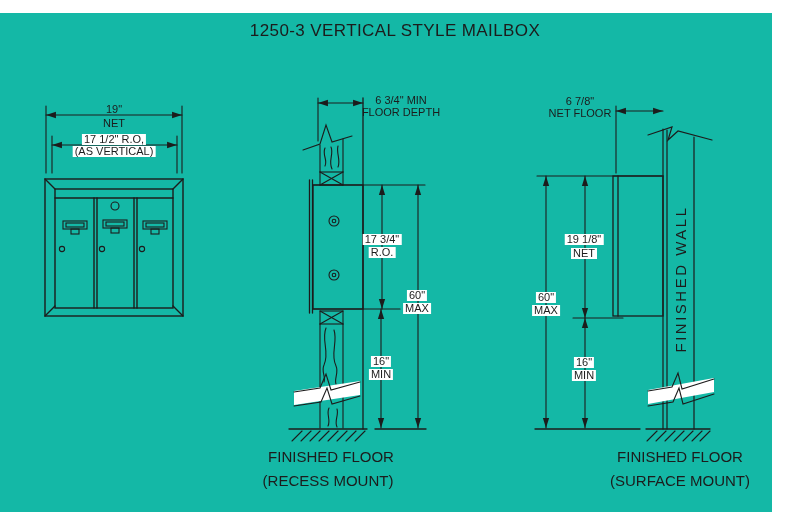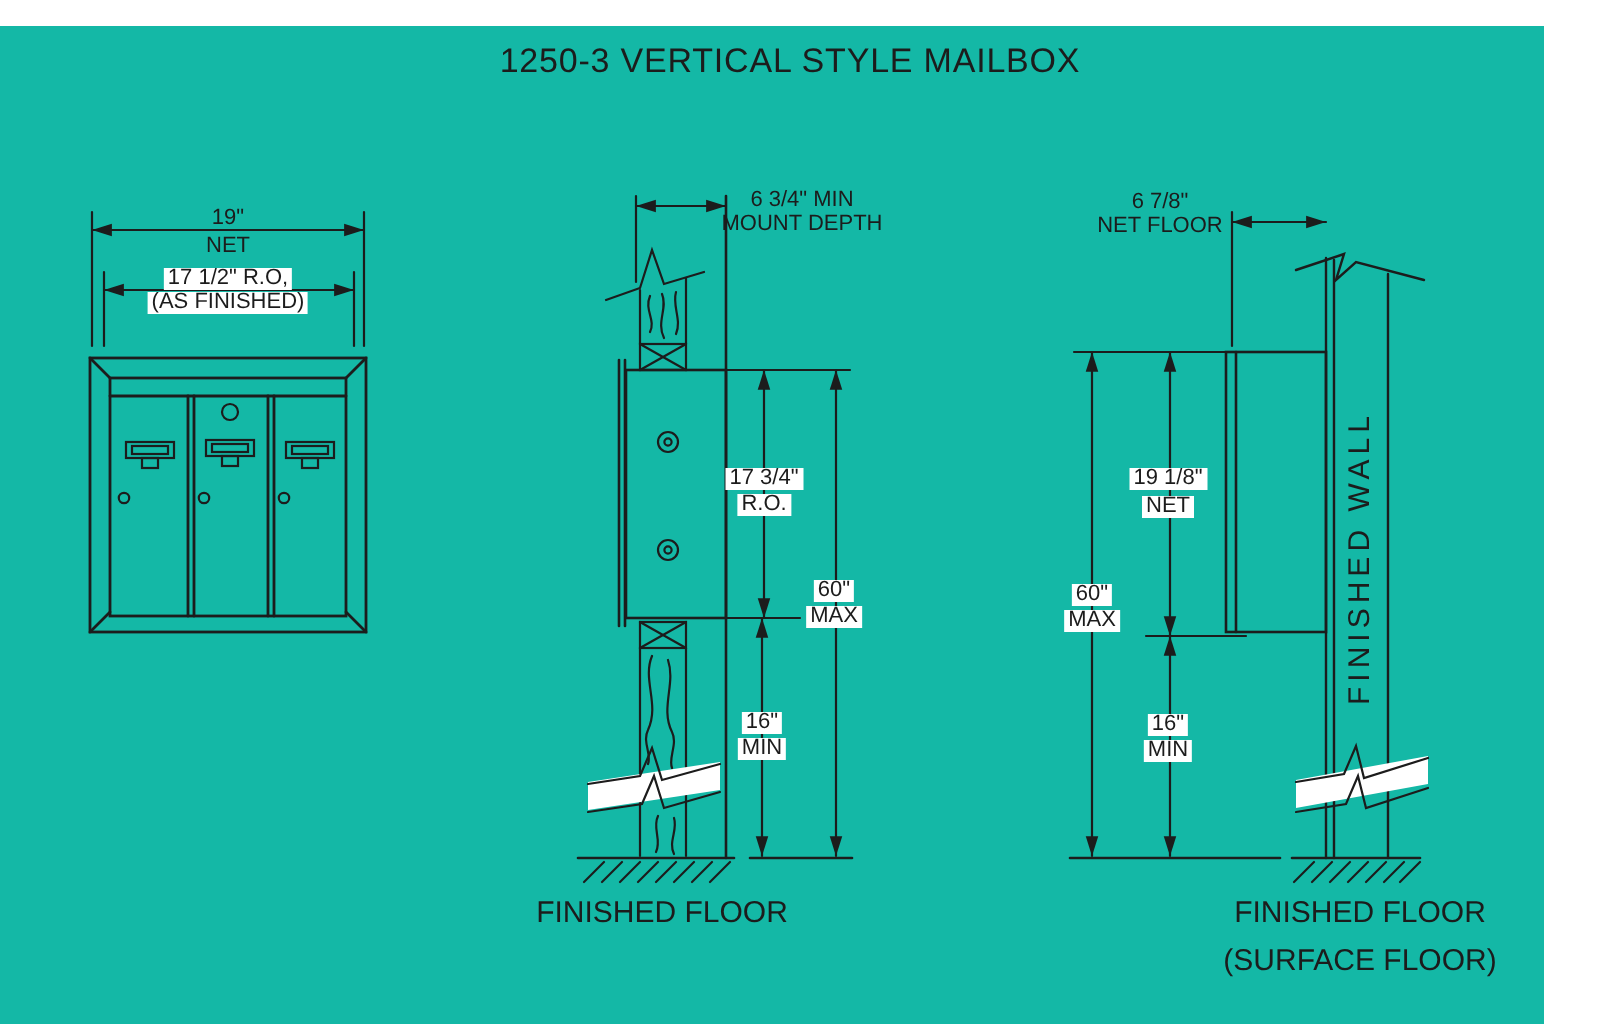--- a/index.html
+++ b/index.html
@@ -205,37 +205,38 @@
         <line x1="710" y1="418" x2="700" y2="428"></line>
       </g>
     </g>
   </svg>
 
   <div class="title">1250-3 VERTICAL STYLE MAILBOX</div>
 
   <div class="lbl" style="left:114px;top:91px;">19"</div>
   <div class="lbl" style="left:114px;top:105px;">NET</div>
   <div class="lbl bg" style="left:114px;top:121px;">17 1/2" R.O,</div>
-  <div class="lbl bg" style="left:114px;top:133px;">(AS FINISHED)</div>
+  <div class="lbl bg" style="left:114px;top:133px;">(AS VERTICAL)</div>
 
   <div class="lbl" style="left:401px;top:82px;">6 3/4" MIN</div>
-  <div class="lbl" style="left:401px;top:94px;">MOUNT DEPTH</div>
+  <div class="lbl" style="left:401px;top:94px;">FLOOR DEPTH</div>
   <div class="lbl bg" style="left:382px;top:221px;">17 3/4"</div>
   <div class="lbl bg" style="left:382px;top:234px;text-align:right;">R.O.</div>
   <div class="lbl bg" style="left:417px;top:277px;">60"</div>
   <div class="lbl bg" style="left:417px;top:290px;">MAX</div>
   <div class="lbl bg" style="left:381px;top:343px;">16"</div>
   <div class="lbl bg" style="left:381px;top:356px;">MIN</div>
   <div class="cap" style="left:331px;top:436px;">FINISHED FLOOR</div>
+  <div class="cap" style="left:328px;top:460px;">(RECESS MOUNT)</div>
 
   <div class="lbl" style="left:580px;top:83px;">6 7/8"</div>
   <div class="lbl" style="left:580px;top:95px;">NET FLOOR</div>
   <div class="lbl bg" style="left:584px;top:221px;">19 1/8"</div>
   <div class="lbl bg" style="left:584px;top:235px;">NET</div>
   <div class="lbl bg" style="left:546px;top:279px;">60"</div>
   <div class="lbl bg" style="left:546px;top:292px;">MAX</div>
   <div class="lbl bg" style="left:584px;top:344px;">16"</div>
   <div class="lbl bg" style="left:584px;top:357px;">MIN</div>
   <div class="vtext">FINISHED WALL</div>
   <div class="cap" style="left:680px;top:436px;">FINISHED FLOOR</div>
-  <div class="cap" style="left:680px;top:460px;">(SURFACE FLOOR)</div>
+  <div class="cap" style="left:680px;top:460px;">(SURFACE MOUNT)</div>
 
 </div>
 
 </body></html>

